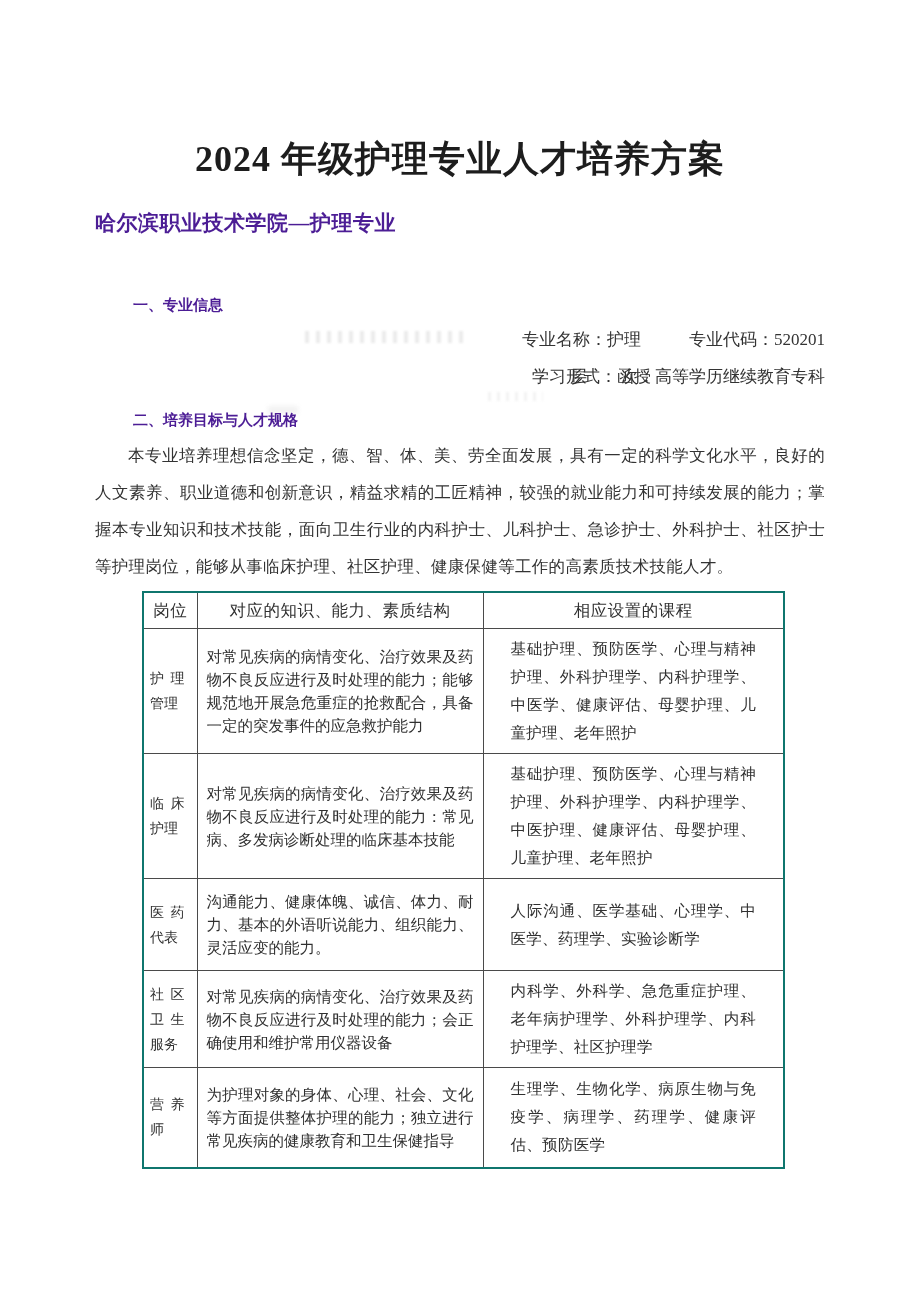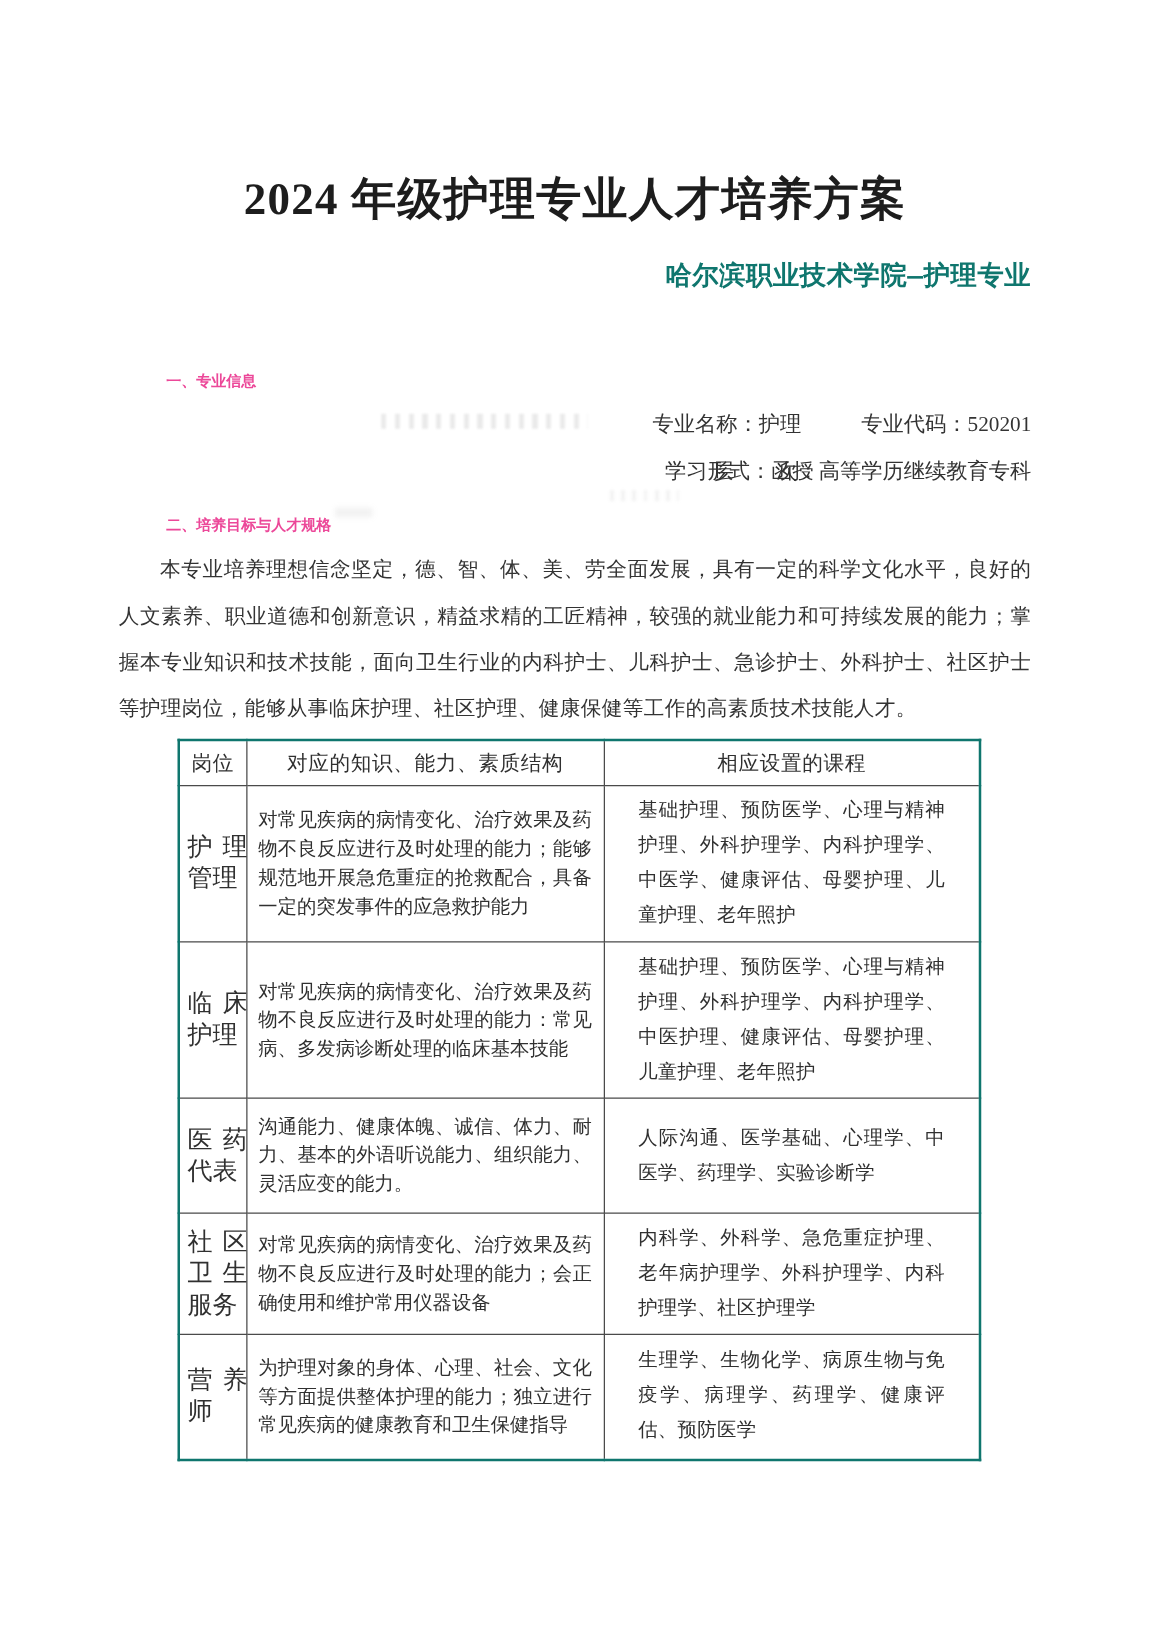--- a/index.html
+++ b/index.html
@@ -25,34 +25,33 @@
     margin: 138px 0 0 0;
     text-align: center;
     font-size: 36px;
     line-height: 42px;
     font-weight: 700;
     color: #1d1d1d;
     letter-spacing: 1px;
   }
   .doc-subtitle {
     margin: 28px 0 0 0;
-    text-align: right;
+    text-align: left;
     font-size: 21px;
     line-height: 30px;
     font-weight: 700;
-    color: #0f766e;
+    color: #4c1d95;
     letter-spacing: 0.5px;
-    font-family: Liberation Mono, monospace;
   }
   .sec-heading {
     margin: 0 0 0 38px;
-    font-size: 12px;
+    font-size: 15px;
     line-height: 26px;
     font-weight: 700;
-    color: #ec4899;
+    color: #4c1d95;
   }
   .sec-heading.first {
     margin-top: 54px;
   }
   .sec-heading.second {
     margin-top: 5px;
   }
   .info-rows {
     margin: 10px 0 0 33px;
     position: relative;
@@ -111,21 +110,21 @@
     text-align: center;
     letter-spacing: 0.5px;
   }
   tbody tr:nth-child(1) { height: 100px; }
   tbody tr:nth-child(2) { height: 90px;  }
   tbody tr:nth-child(3) { height: 92px;  }
   tbody tr:nth-child(4) { height: 94px;  }
   tbody tr:nth-child(5) { height: 100px; }
   td.pos-cell {
     padding: 0 6px;
-    font-size: 20px;
+    font-size: 14px;
     margin-top: 44px;
   }
   .pos-line {
     display: block;
     line-height: 25px;
     white-space: pre;
     word-spacing: 3px;
   }
   .pos-line:empty { display: none; }
   td.abil-cell {

